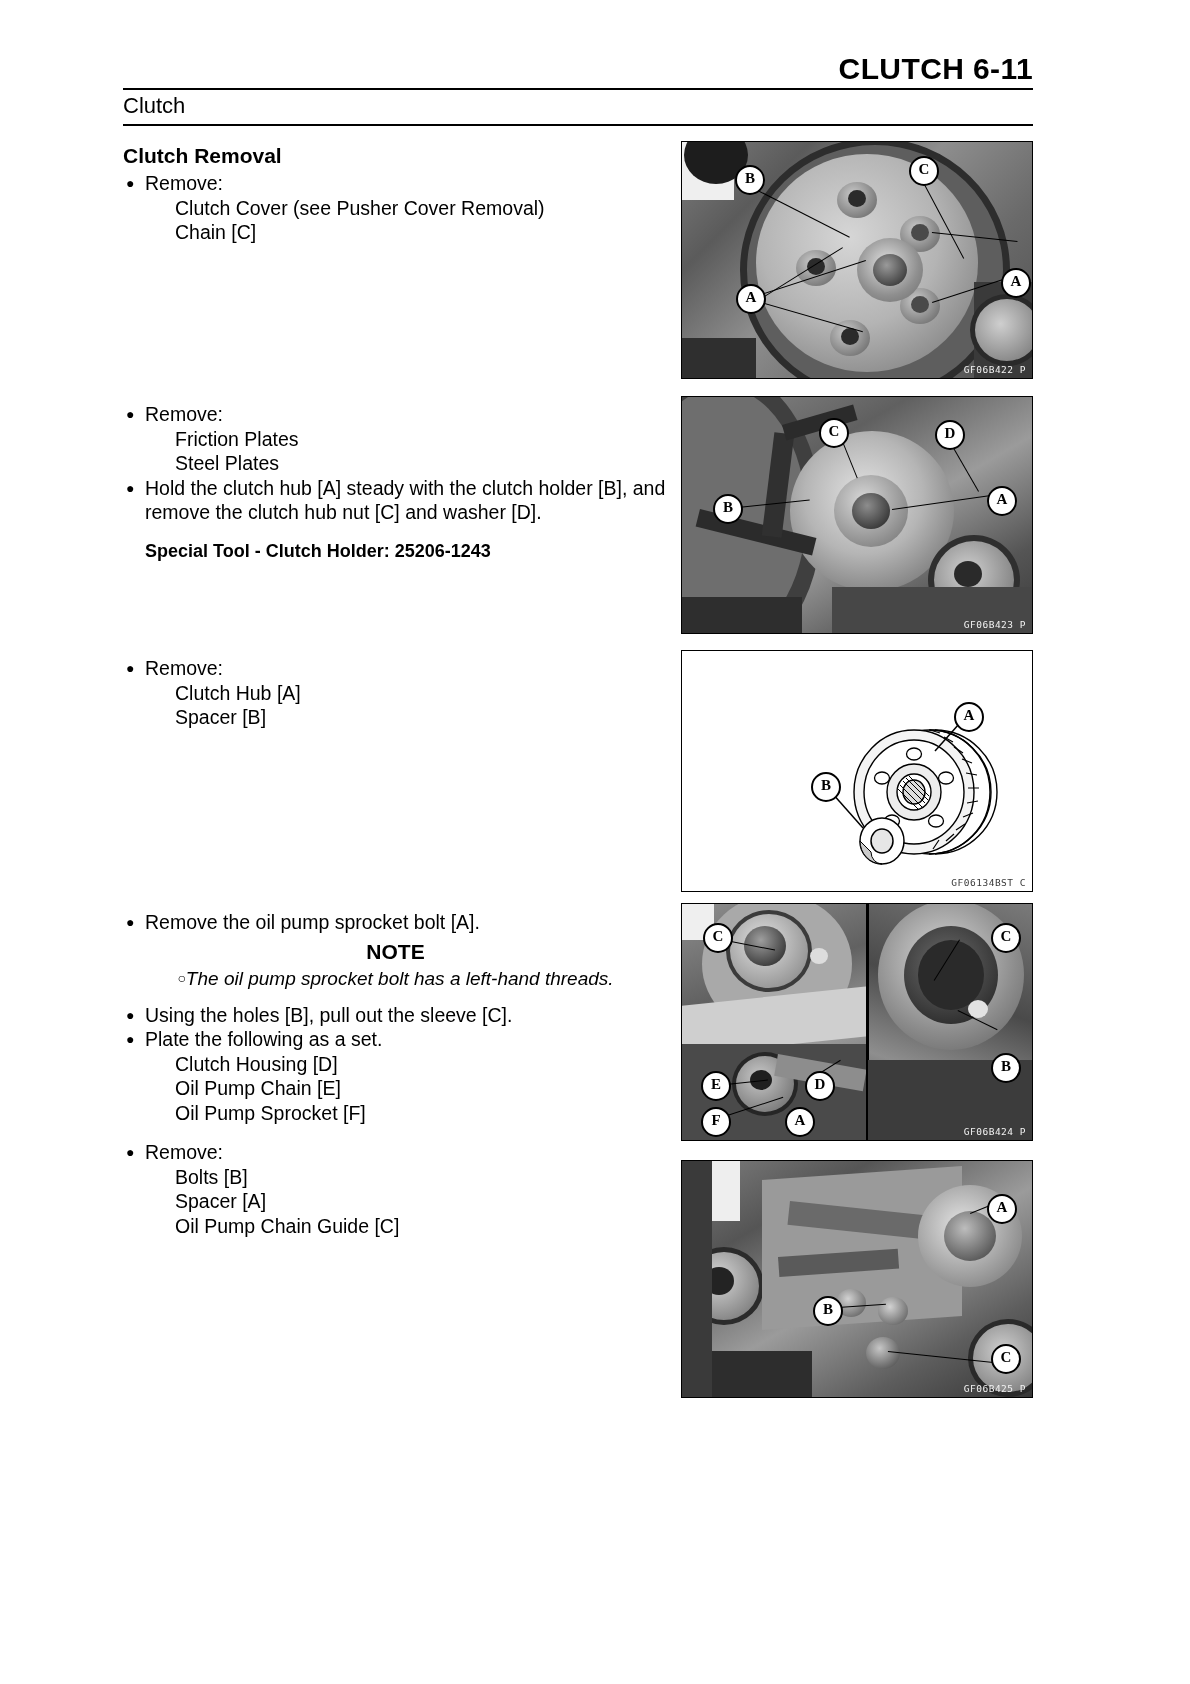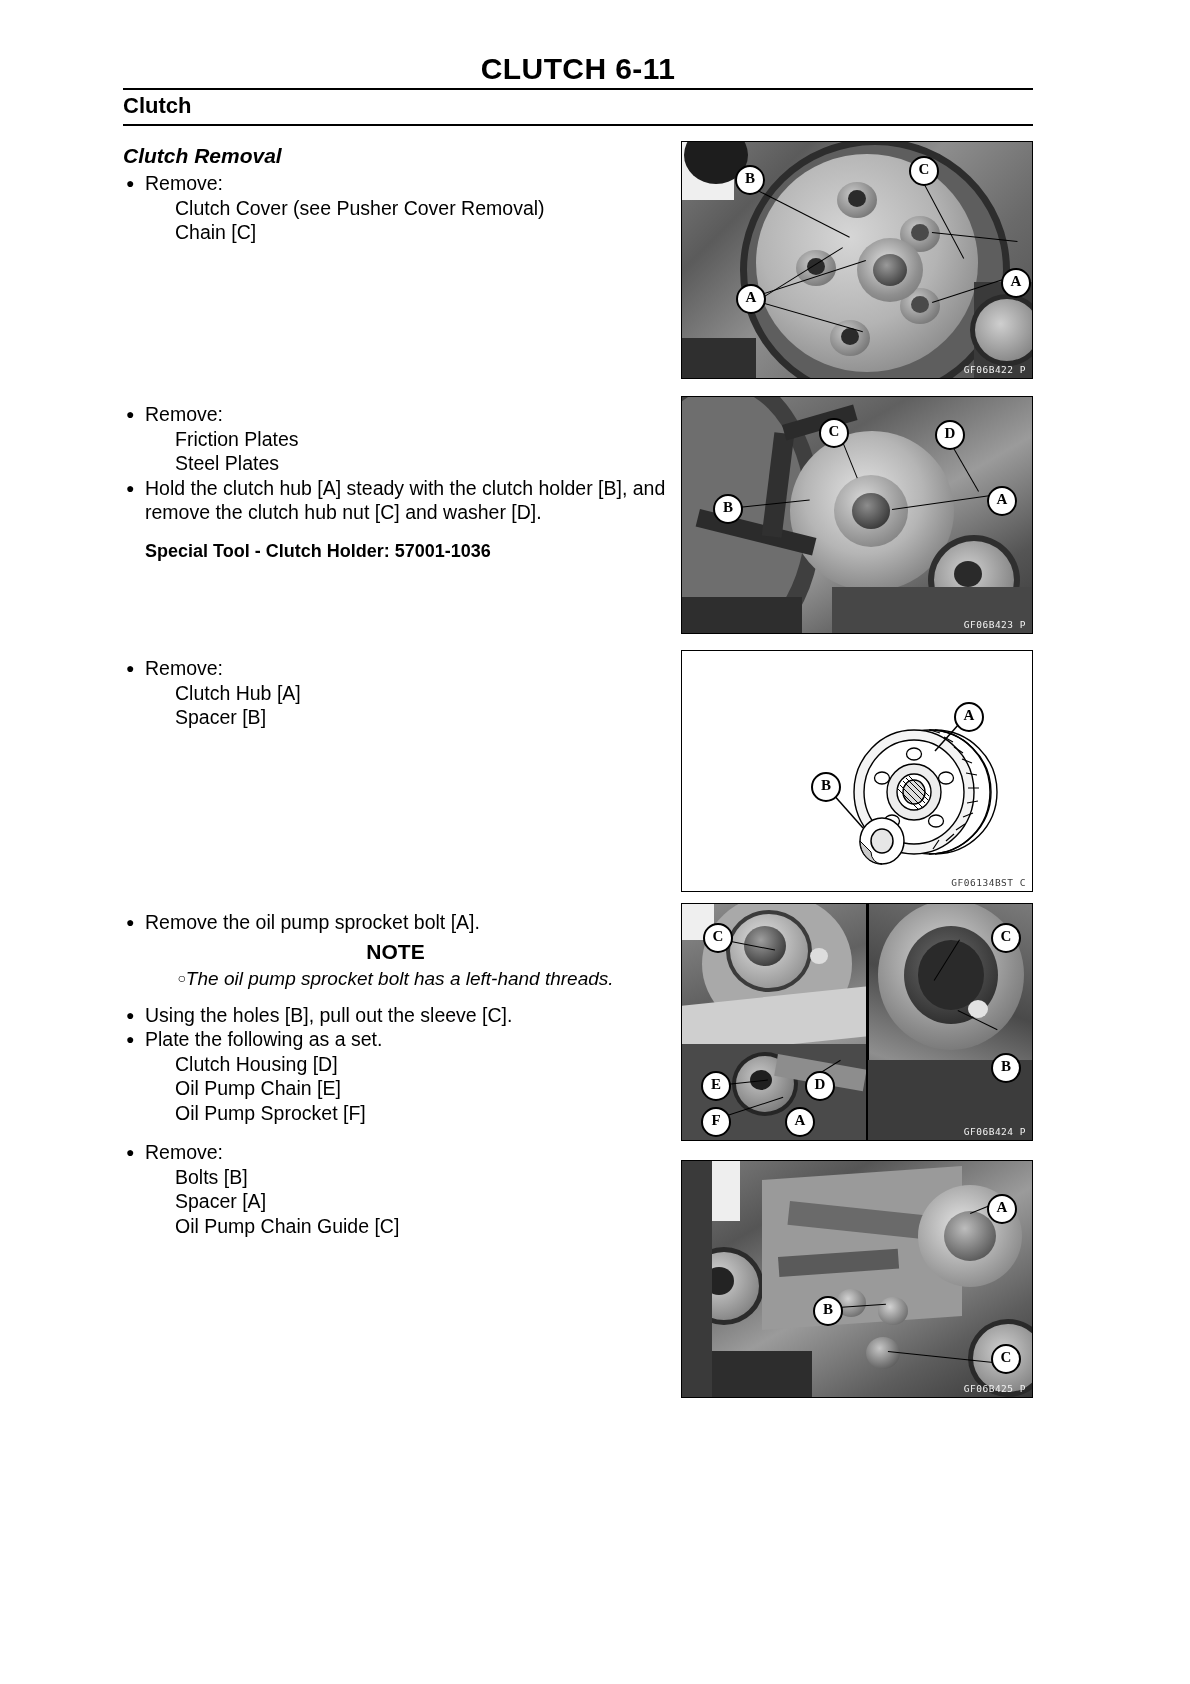--- a/index.html
+++ b/index.html
@@ -21,21 +21,21 @@
     width: 1190px;
     height: 1684px;
   }
 
   
   .page-header {
     position: absolute;
     left: 123px;
     top: 52px;
     width: 910px;
-    text-align: center;
+    text-align: right;
   }
   .page-header-title {
     font-size: 30px;
     font-weight: bold;
     letter-spacing: 0.4px;
     line-height: 34px;
   }
   .rule {
     position: absolute;
     left: 123px;
@@ -43,34 +43,33 @@
     background: #000;
   }
   .rule-top { top: 88px; height: 2px; }
   .rule-bottom { top: 124px; height: 2px; }
 
   .section-title {
     position: absolute;
     left: 123px;
     top: 92px;
     font-size: 22px;
-    font-weight: bold;
+    font-weight: normal;
     line-height: 28px;
   }
 
   
   .text-col {
     position: absolute;
     left: 123px;
     width: 545px;
   }
   .sub-title {
     font-size: 21px;
     font-weight: bold;
-    font-style: italic;
     line-height: 27px;
     margin: 0 0 2px 0;
   }
   .bullet-line {
     position: relative;
     font-size: 19.5px;
     line-height: 24.5px;
     padding-left: 22px;
     white-space: nowrap;
   }
@@ -192,21 +191,21 @@
     <div class="bullet-line">
       <span class="dot">●</span>
       <span>Remove:</span>
     </div>
     <div class="plain-line">Friction Plates</div>
     <div class="plain-line">Steel Plates</div>
     <div class="bullet-line wrap" style="padding-left:22px;">
       <span class="dot">●</span>
       <span>Hold the clutch hub [A] steady with the clutch holder [B], and remove the clutch hub nut [C] and washer [D].</span>
     </div>
-    <div class="tool-line">Special Tool -  Clutch Holder: 57001-1036</div>
+    <div class="tool-line">Special Tool -  Clutch Holder: 25206-1243</div>
   </div>
 
   <div class="text-col" style="top:656px;">
     <div class="bullet-line">
       <span class="dot">●</span>
       <span>Remove:</span>
     </div>
     <div class="plain-line">Clutch Hub [A]</div>
     <div class="plain-line">Spacer [B]</div>
   </div>

